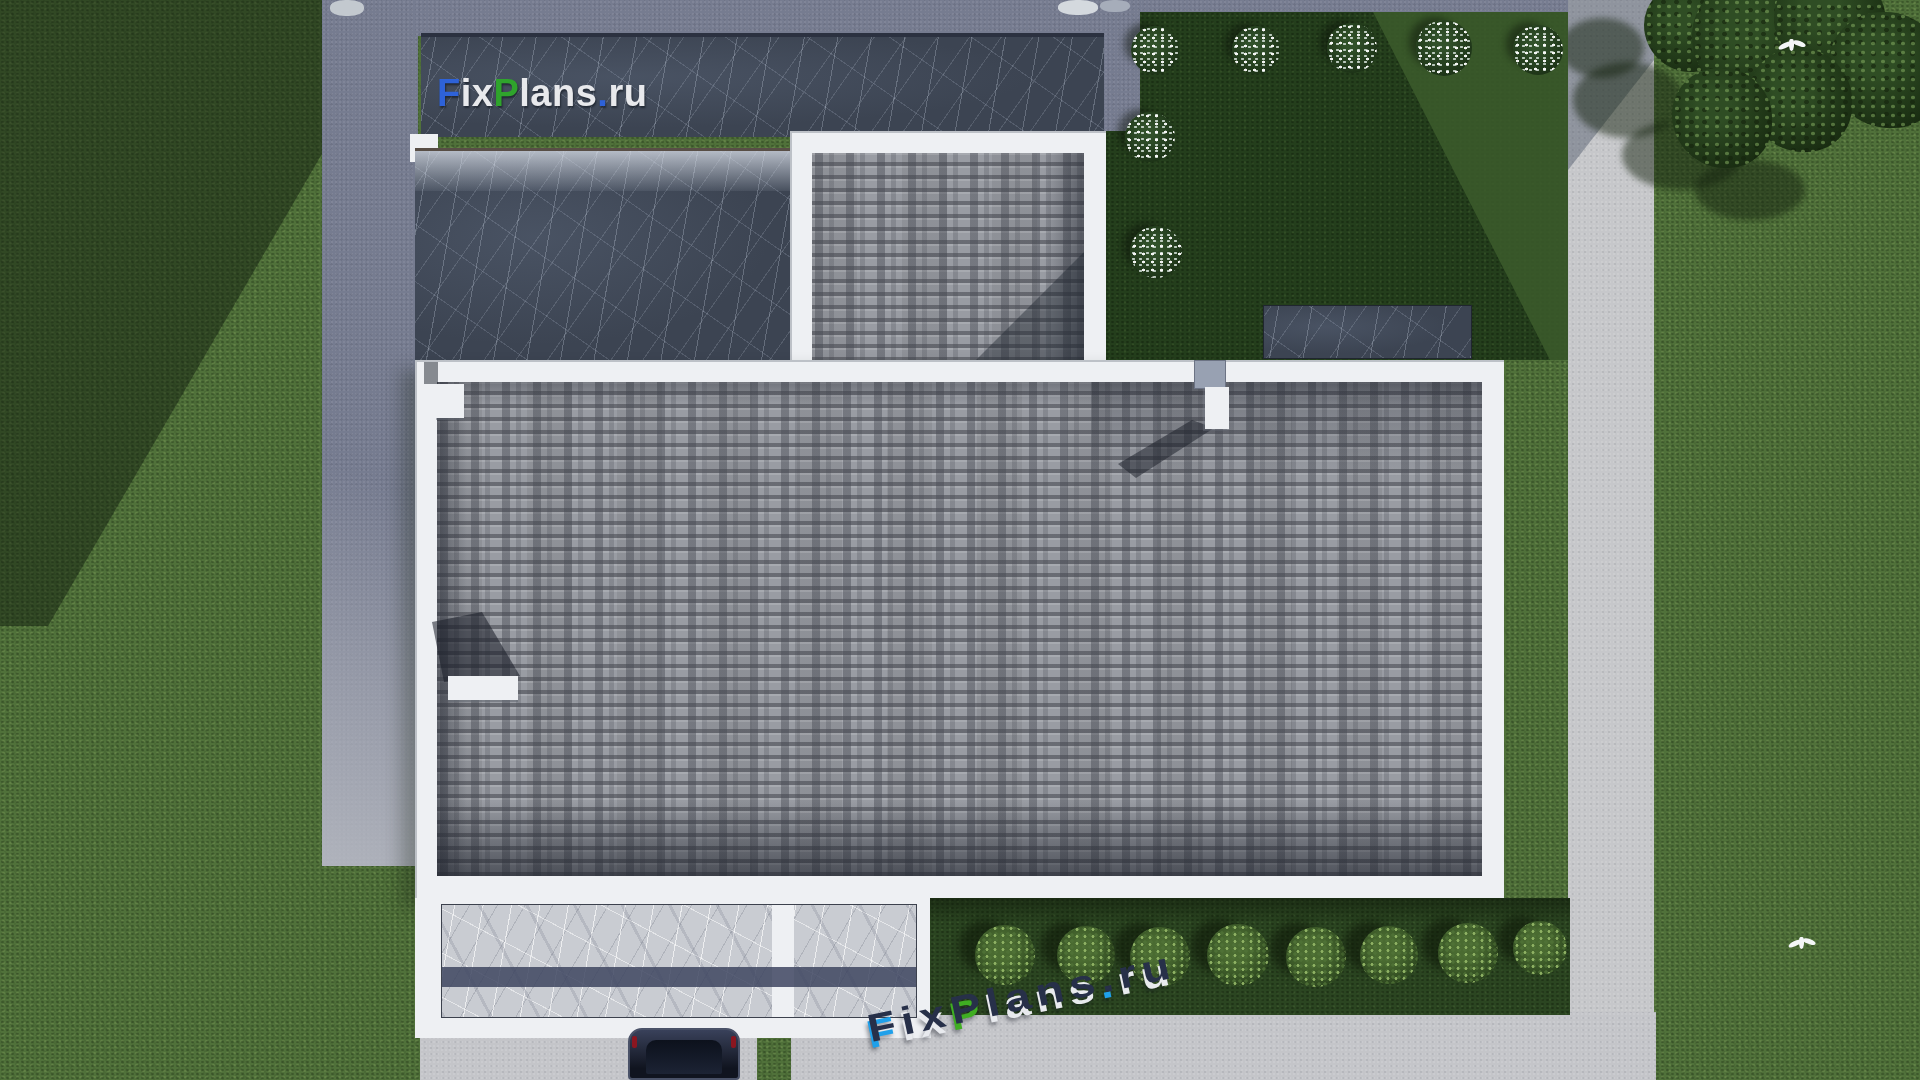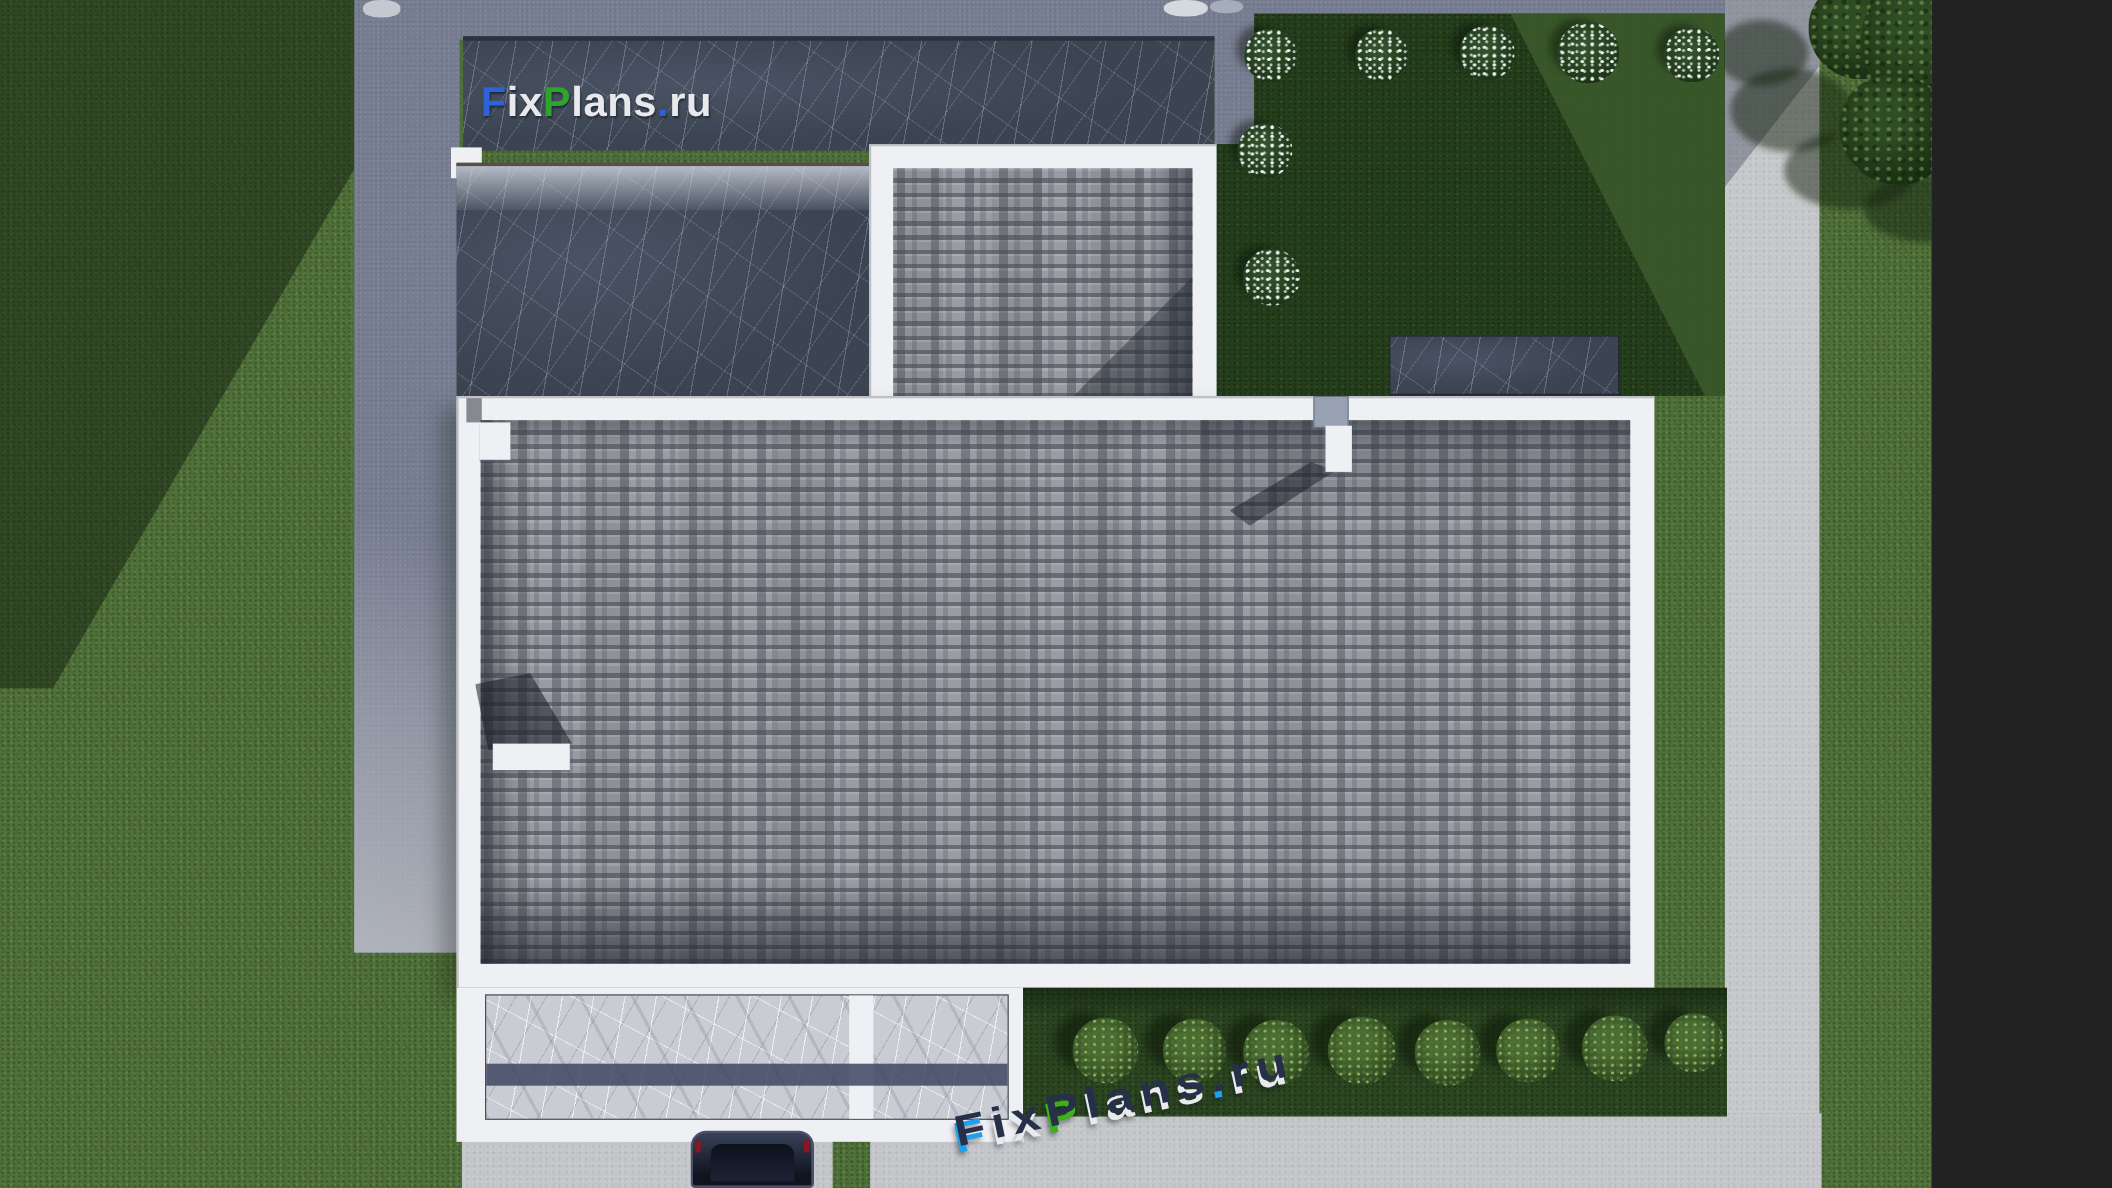--- a/index.html
+++ b/index.html
@@ -1,16 +1,16 @@
 <!DOCTYPE html>
 <html style="--grass-sun: #50713a; --grass-shade: #2c4722; --courtyard: #243e1c; --courtyard-lit: #3c5c2b; --hedge-strip: #2b4521; --concrete: #767c90; --concrete-lit: #b0b3bc; --road: #c6c7ca; --pavement: #c4c5c9; --parapet: #eef0f3; --shingle: #999ca3; --shingle-dark: #4a4e5a; --marble-dark: #3c4452; --marble-light: #c9ccd2; --terrace-stripe: #3e4560; --car-body: #1c2230; --bush-green: #4a6b31; --tree-green: #2f4d24; --letter-top: #273049;"><head>
 <meta charset="utf-8">
 <style>
   html,body{margin:0;padding:0;background:#222;}
-  #scene{position:relative;width:1756px;height:1080px;overflow:hidden;
+  #scene{position:relative;width:1920px;height:1080px;overflow:hidden;
          font-family:"Liberation Sans",sans-serif;}
   .abs{position:absolute;}
 
   
   .tex-grass{background-color:var(--grass-sun,#50713a);
     background-image:
       radial-gradient(rgba(22,38,14,.32) 1px, rgba(0,0,0,0) 1.6px),
       radial-gradient(rgba(168,196,120,.20) 1px, rgba(0,0,0,0) 1.6px),
       repeating-linear-gradient(63deg, rgba(30,50,20,.10) 0 2px, rgba(0,0,0,0) 2px 7px);
     background-size:5px 4px,7px 6px,23px 23px;}

